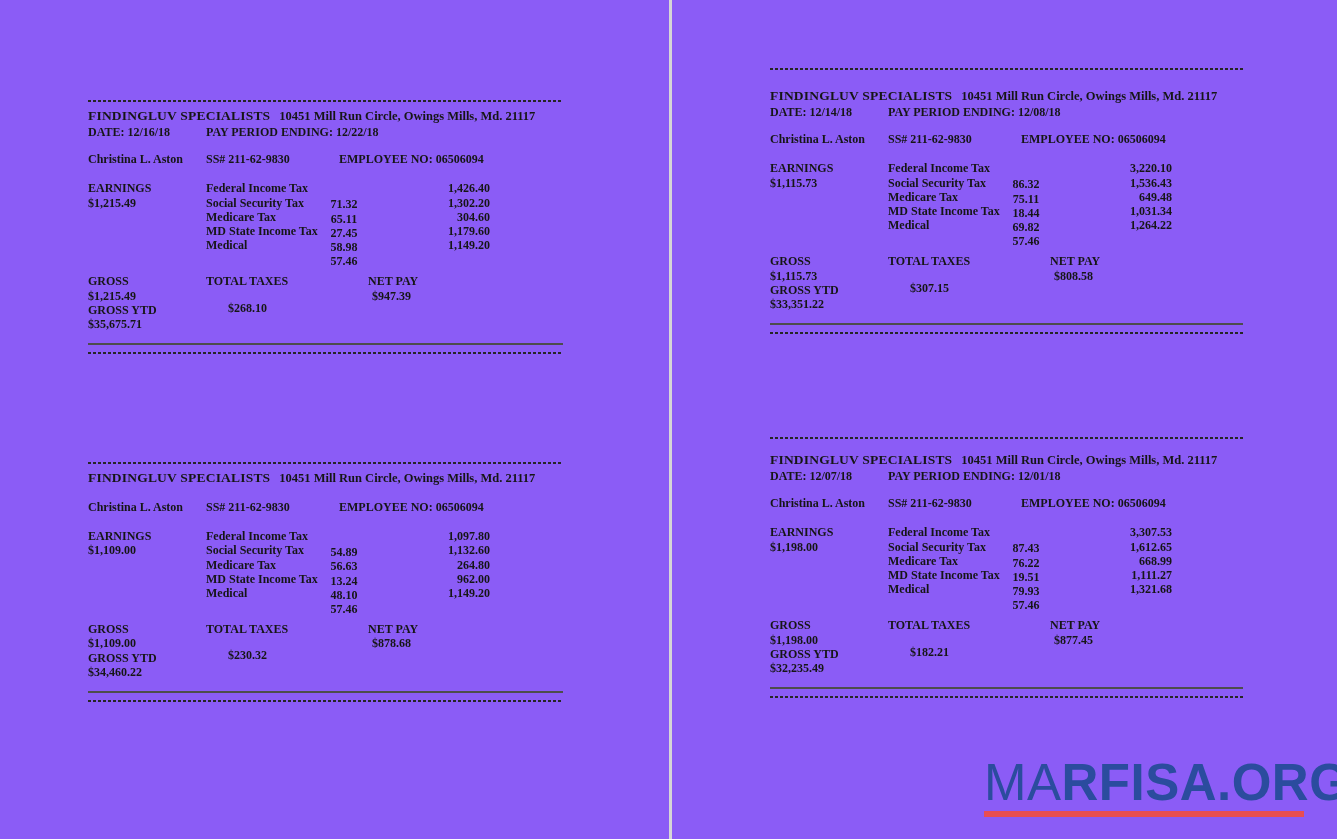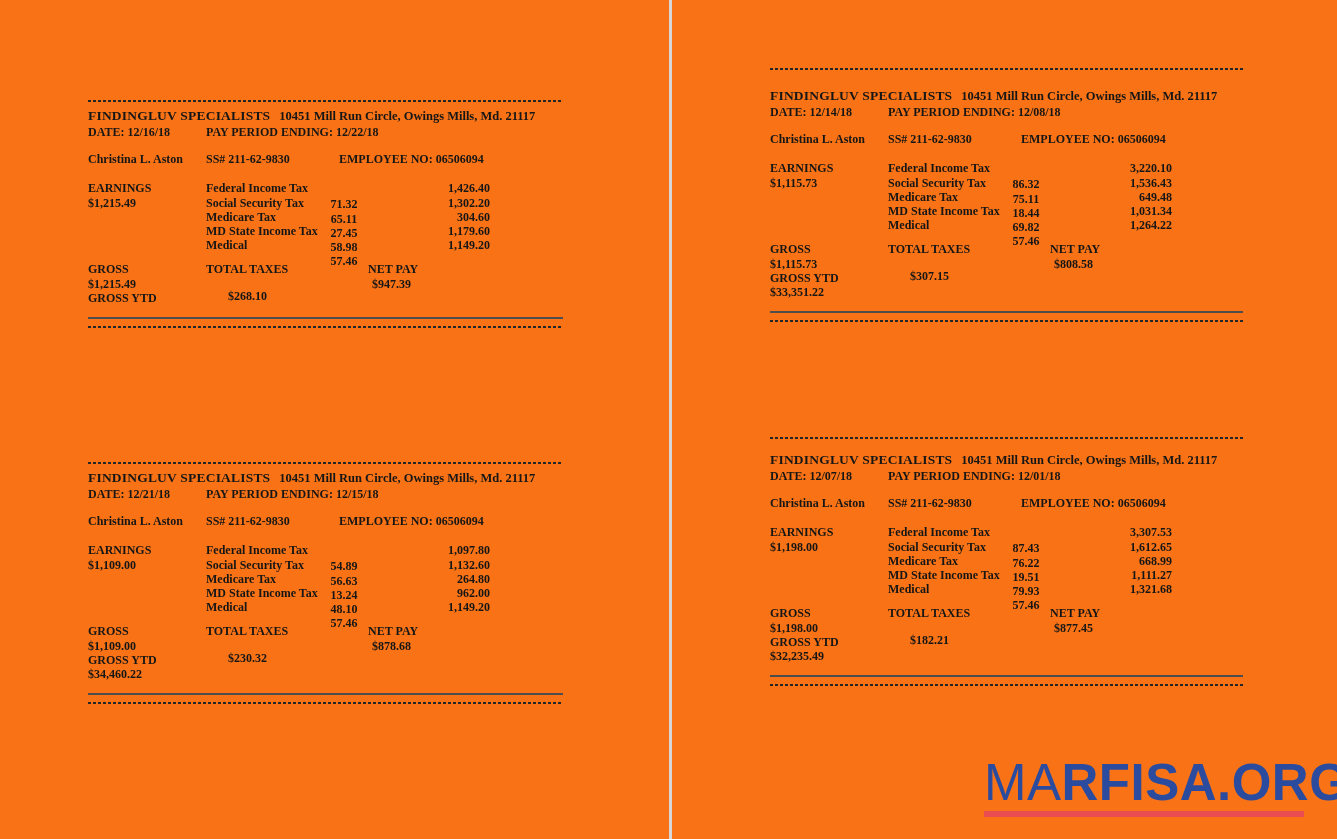--- a/index.html
+++ b/index.html
@@ -1,21 +1,21 @@
 <!DOCTYPE html>
 <html><head>
 <meta charset="utf-8">
 <style>
   * { margin:0; padding:0; box-sizing:border-box; }
   html,body { background:#ffffff; }
   body {
     width:1337px; height:839px; position:relative; overflow:hidden;
     font-family:"Liberation Serif", serif;
   }
-  .page { position:absolute; top:0; height:839px; background:#f97316; }
+  .page { position:absolute; top:0; height:839px; background:#8b5cf6; }
   .page-left  { left:0;   width:670px; }
   .page-right { left:672px; width:665px; }
   .page-divider {
     position:absolute; left:669px; top:0; width:3px; height:839px;
     background:#d6d6d6;
   }
   .stub {
     position:absolute;
     width:475px;
     font-weight:bold; font-size:12px; line-height:14.2px; color:#161616;
@@ -28,21 +28,21 @@
   .sep-solid { height:2px; background:#4d4d4d; margin-top:12px; }
   .sep-dashed.bottom { margin-top:7px; }
   .company-line { margin-top:7px; white-space:nowrap; height:16px; }
   .gap-lg .company-line { margin-top:19px; }
   .gap-md .company-line { margin-top:14px; }
   .company { font-size:13.5px; letter-spacing:0.2px; }
   .addr { font-size:12.5px; margin-left:9px; }
   .line { position:relative; height:14.2px; white-space:nowrap; }
   .emp-line { margin-top:13px; }
   .tax-block { margin-top:15px; }
-  .summary { margin-top:10px; }
+  .summary { margin-top:22px; }
   .col-b   { position:absolute; left:118px; top:0; }
   .col-emp { position:absolute; left:251px; top:0; }
   .t-cur { position:absolute; left:206px; top:16px; width:100px; text-align:center; }
   .t-ytd { position:absolute; left:306px; top:0; width:96px;  text-align:right; }
   .col-np     { position:absolute; left:280px; top:0; }
   .sum-val-b  { position:absolute; left:140px; top:12px; }
   .sum-val-np { position:absolute; left:284px; top:0; }
   .logo {
     position:absolute; left:984px; top:757px;
     color:#2b4c9e; font-family:"Liberation Sans", sans-serif;
@@ -107,34 +107,33 @@
         <span class="col-np">NET PAY</span>
       </div>
       <div class="line">
         <span>$1,215.49</span>
         <span class="sum-val-b">$268.10</span>
         <span class="sum-val-np">$947.39</span>
       </div>
       <div class="line">
         <span>GROSS YTD</span>
       </div>
+      <div class="line">
+        <span>$35,675.71</span>
+      </div>
     </div>
     <div class="sep-solid"></div>
     <div class="sep-dashed bottom"></div>
   </section>
 
   <section class="stub" style="left:88px; top:462px;">
     <div class="sep-dashed"></div>
     <div class="company-line">
       <span class="company">FINDINGLUV SPECIALISTS</span><span class="addr">10451 Mill Run Circle, Owings Mills, Md. 21117</span>
     </div>
-    <div class="line">
-      <span>DATE:</span>&nbsp;<span>12/21/18</span>
-      <span class="col-b"><span>PAY PERIOD ENDING:</span>&nbsp;<span>12/15/18</span></span>
-    </div>
     <div class="line emp-line">
       <span>Christina L. Aston</span>
       <span class="col-b"><span>SS#</span>&nbsp;<span>211-62-9830</span></span>
       <span class="col-emp"><span>EMPLOYEE NO:</span>&nbsp;<span>06506094</span></span>
     </div>
     <div class="tax-block">
       <div class="line">
         <span>EARNINGS</span>
         <span class="col-b">Federal Income Tax</span>
         <span class="t-cur">54.89</span>

